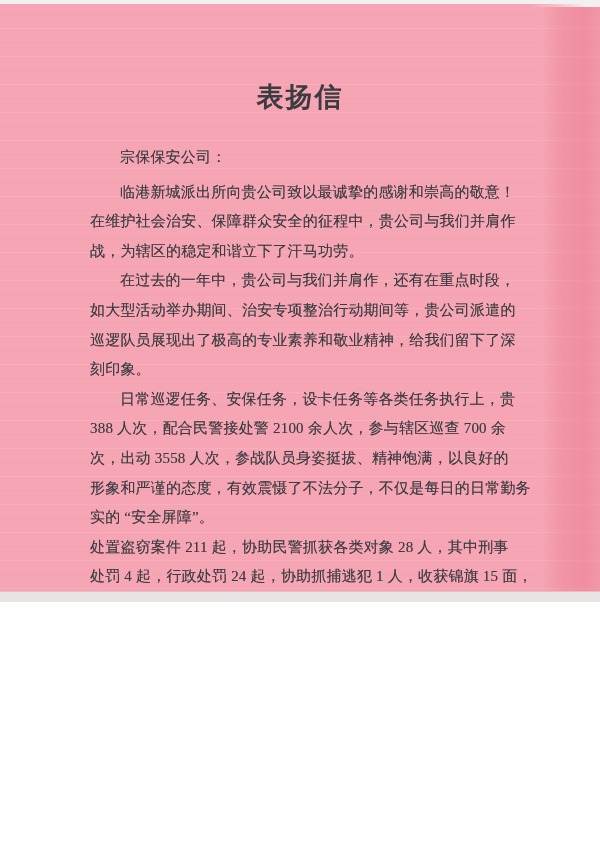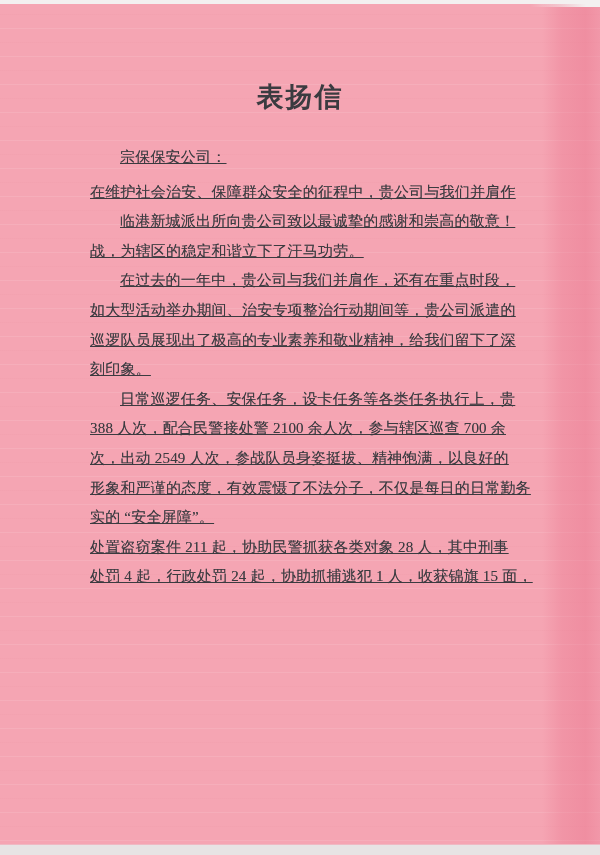--- a/index.html
+++ b/index.html
@@ -8,21 +8,21 @@
     width: 600px;
     height: 855px;
     overflow: hidden;
     background: #ffffff;
     font-family: "Liberation Serif", "DejaVu Serif", serif;
   }
 
   .scan {
     position: relative;
     width: 600px;
-    height: 855px;
+    height: 602px;
     background: var(--paper-pink, #f5a5b3);
     overflow: hidden;
   }
 
   
   .banding {
     position: absolute;
     left: 0; top: 0;
     width: 100%; height: 100%;
     background:
@@ -98,21 +98,20 @@
   }
 
   .letter-body {
     position: absolute;
     left: 90px;
     top: 143px;
     width: 426px;
     color: var(--ink, #3b3b40);
     font-size: 15px;
     text-shadow: 0 0 0.5px rgba(70,70,75,0.55);
-    text-decoration: underline;
   }
 
   .line {
     height: 29.6px;
     line-height: 29.6px;
     white-space: nowrap;
     letter-spacing: 0.2px;
   }
 
   .line.indent {
@@ -133,32 +132,32 @@
   <div class="edge-top"></div>
   <div class="edge-top-right"></div>
   <div class="edge-bottom"></div>
 
   <h1 class="title">表扬信</h1>
 
   <div class="letter-body">
 
     <div class="line indent salutation">宗保保安公司：</div>
 
+    <div class="line indent">临港新城派出所向贵公司致以最诚挚的感谢和崇高的敬意！</div>
     <div class="line">在维护社会治安、保障群众安全的征程中，贵公司与我们并肩作</div>
-    <div class="line indent">临港新城派出所向贵公司致以最诚挚的感谢和崇高的敬意！</div>
     <div class="line">战，为辖区的稳定和谐立下了汗马功劳。</div>
 
     <div class="line indent">在过去的一年中，贵公司与我们并肩作，还有在重点时段，</div>
     <div class="line">如大型活动举办期间、治安专项整治行动期间等，贵公司派遣的</div>
     <div class="line">巡逻队员展现出了极高的专业素养和敬业精神，给我们留下了深</div>
     <div class="line">刻印象。</div>
 
     <div class="line indent">日常巡逻任务、安保任务，设卡任务等各类任务执行上，贵</div>
     <div class="line">388 人次，配合民警接处警 2100 余人次，参与辖区巡查 700 余</div>
-    <div class="line">次，出动 2549 人次，参战队员身姿挺拔、精神饱满，以良好的</div>
+    <div class="line">次，出动 3558 人次，参战队员身姿挺拔、精神饱满，以良好的</div>
     <div class="line">形象和严谨的态度，有效震慑了不法分子，不仅是每日的日常勤务</div>
     <div class="line">实的 “安全屏障”。</div>
 
     <div class="line">处置盗窃案件 211 起，协助民警抓获各类对象 28 人，其中刑事</div>
     <div class="line">处罚 4 起，行政处罚 24 起，协助抓捕逃犯 1 人，收获锦旗 15 面，</div>
 
   </div>
 </div>
 
 </body></html>

